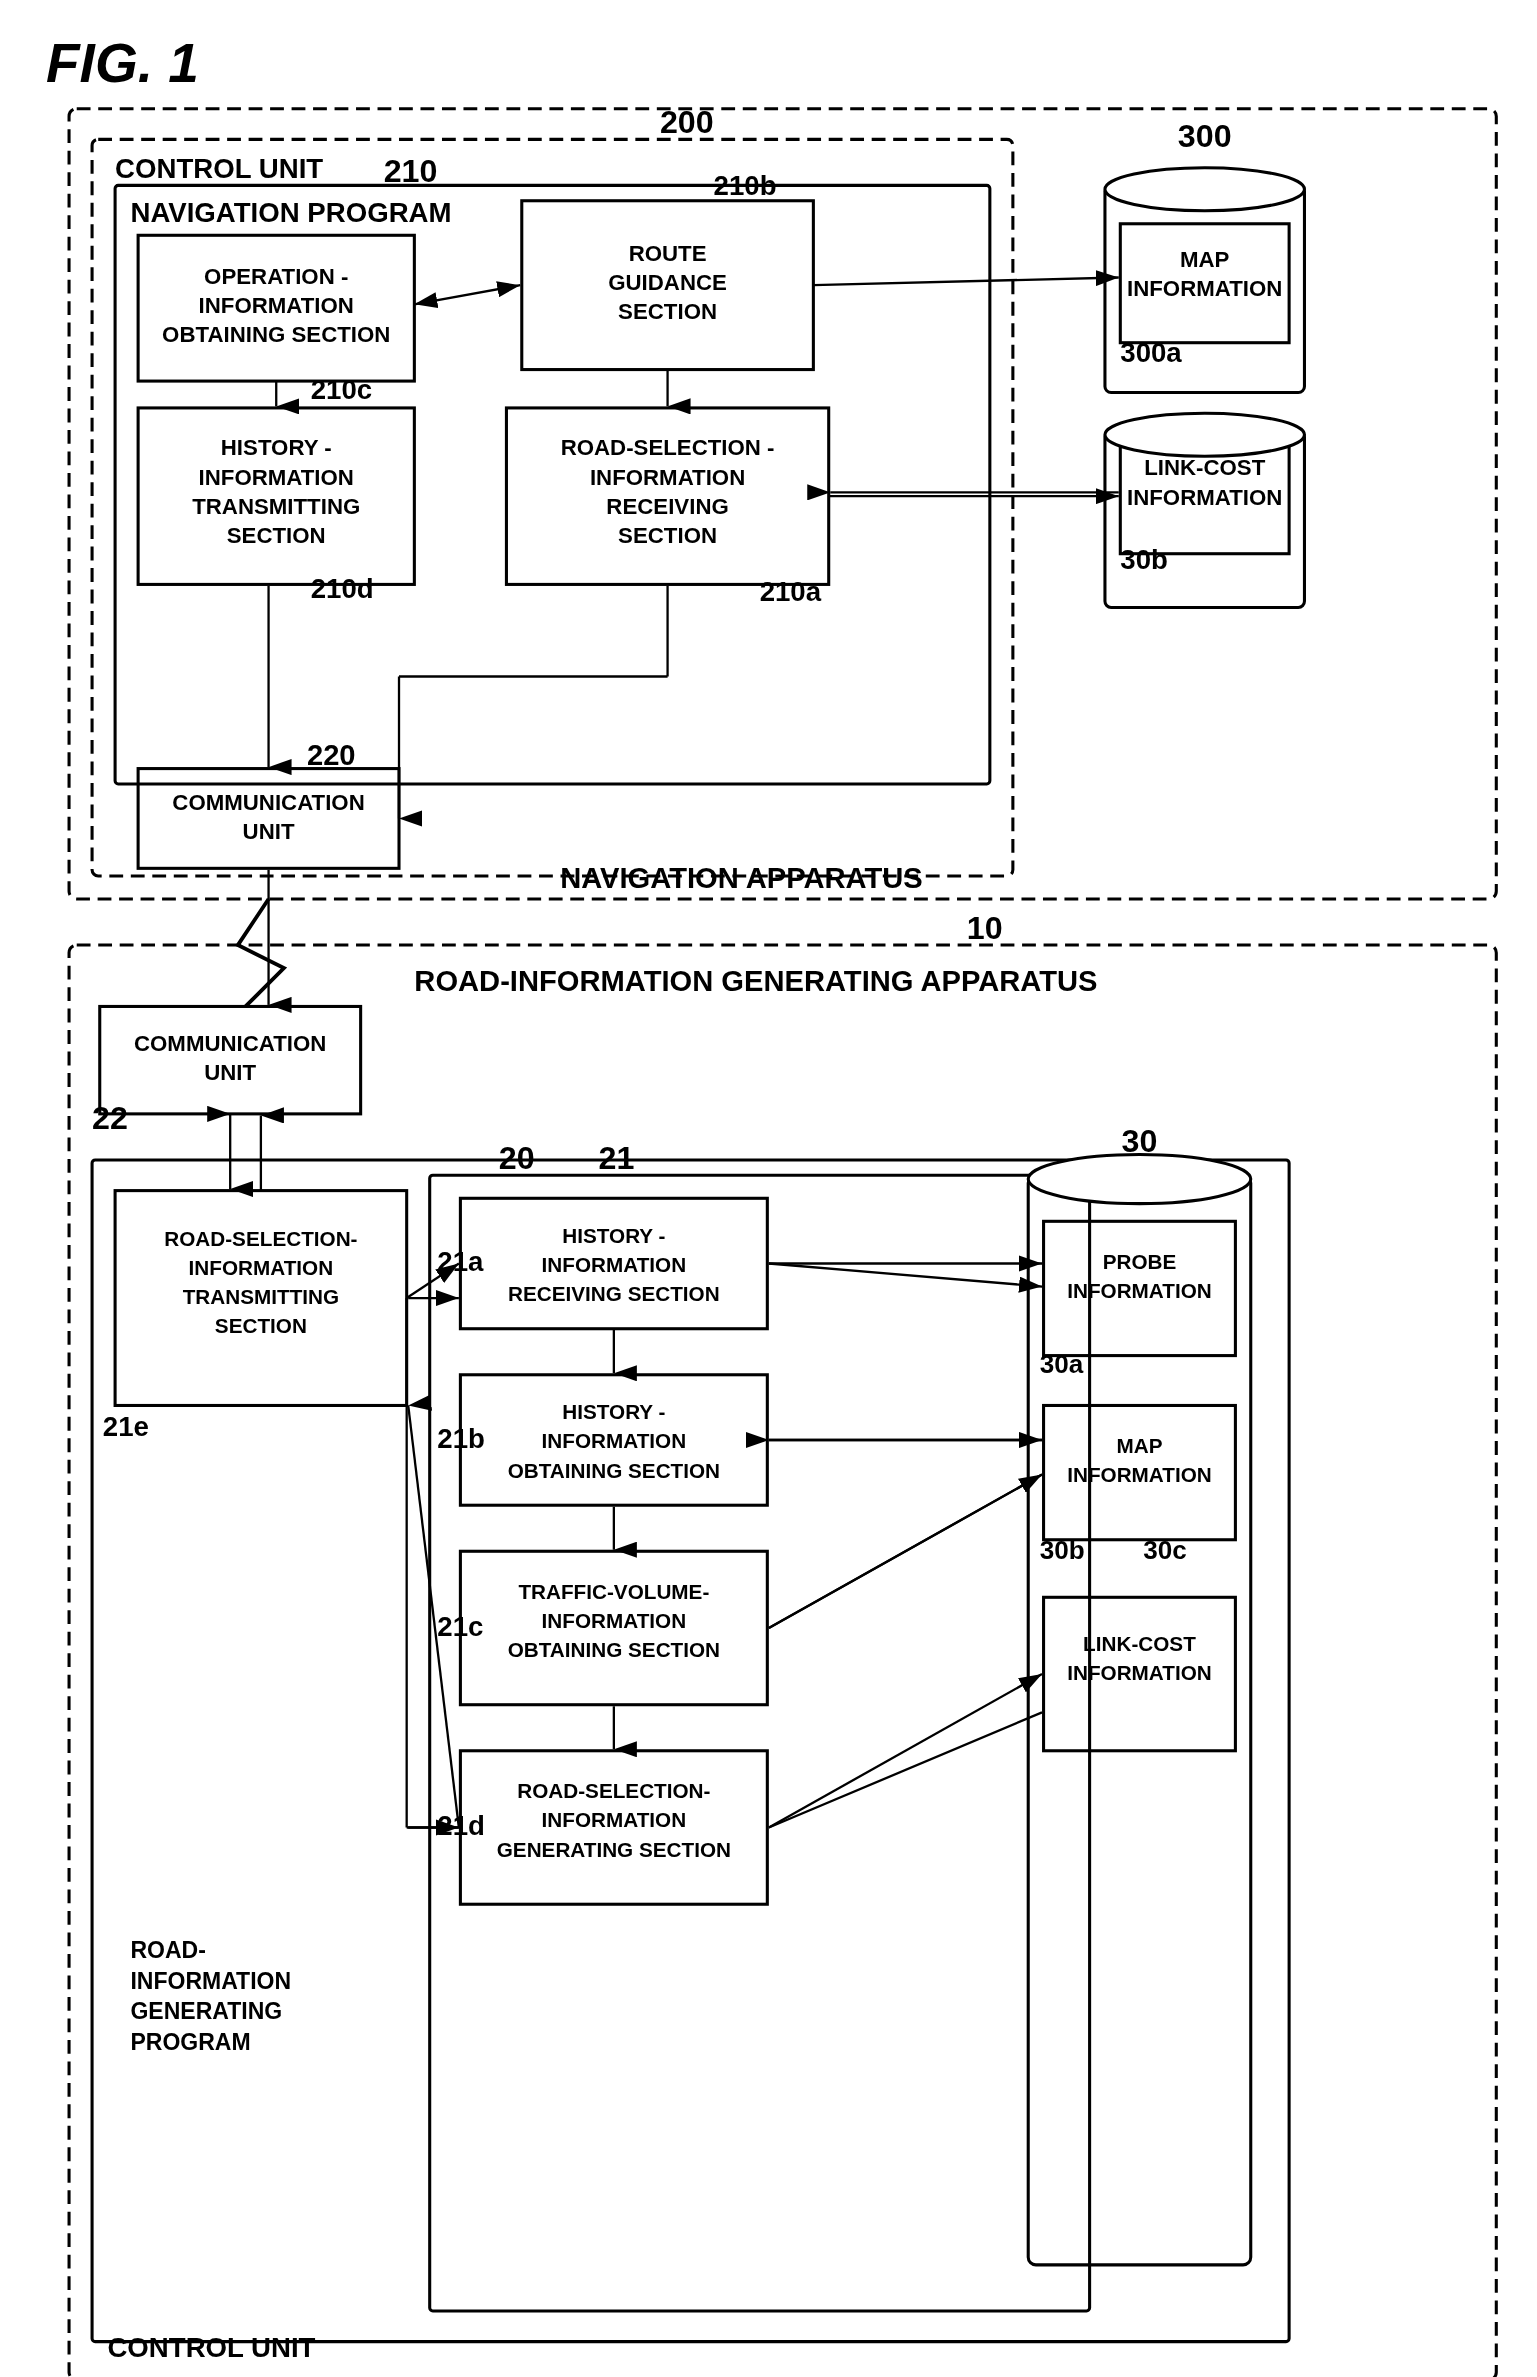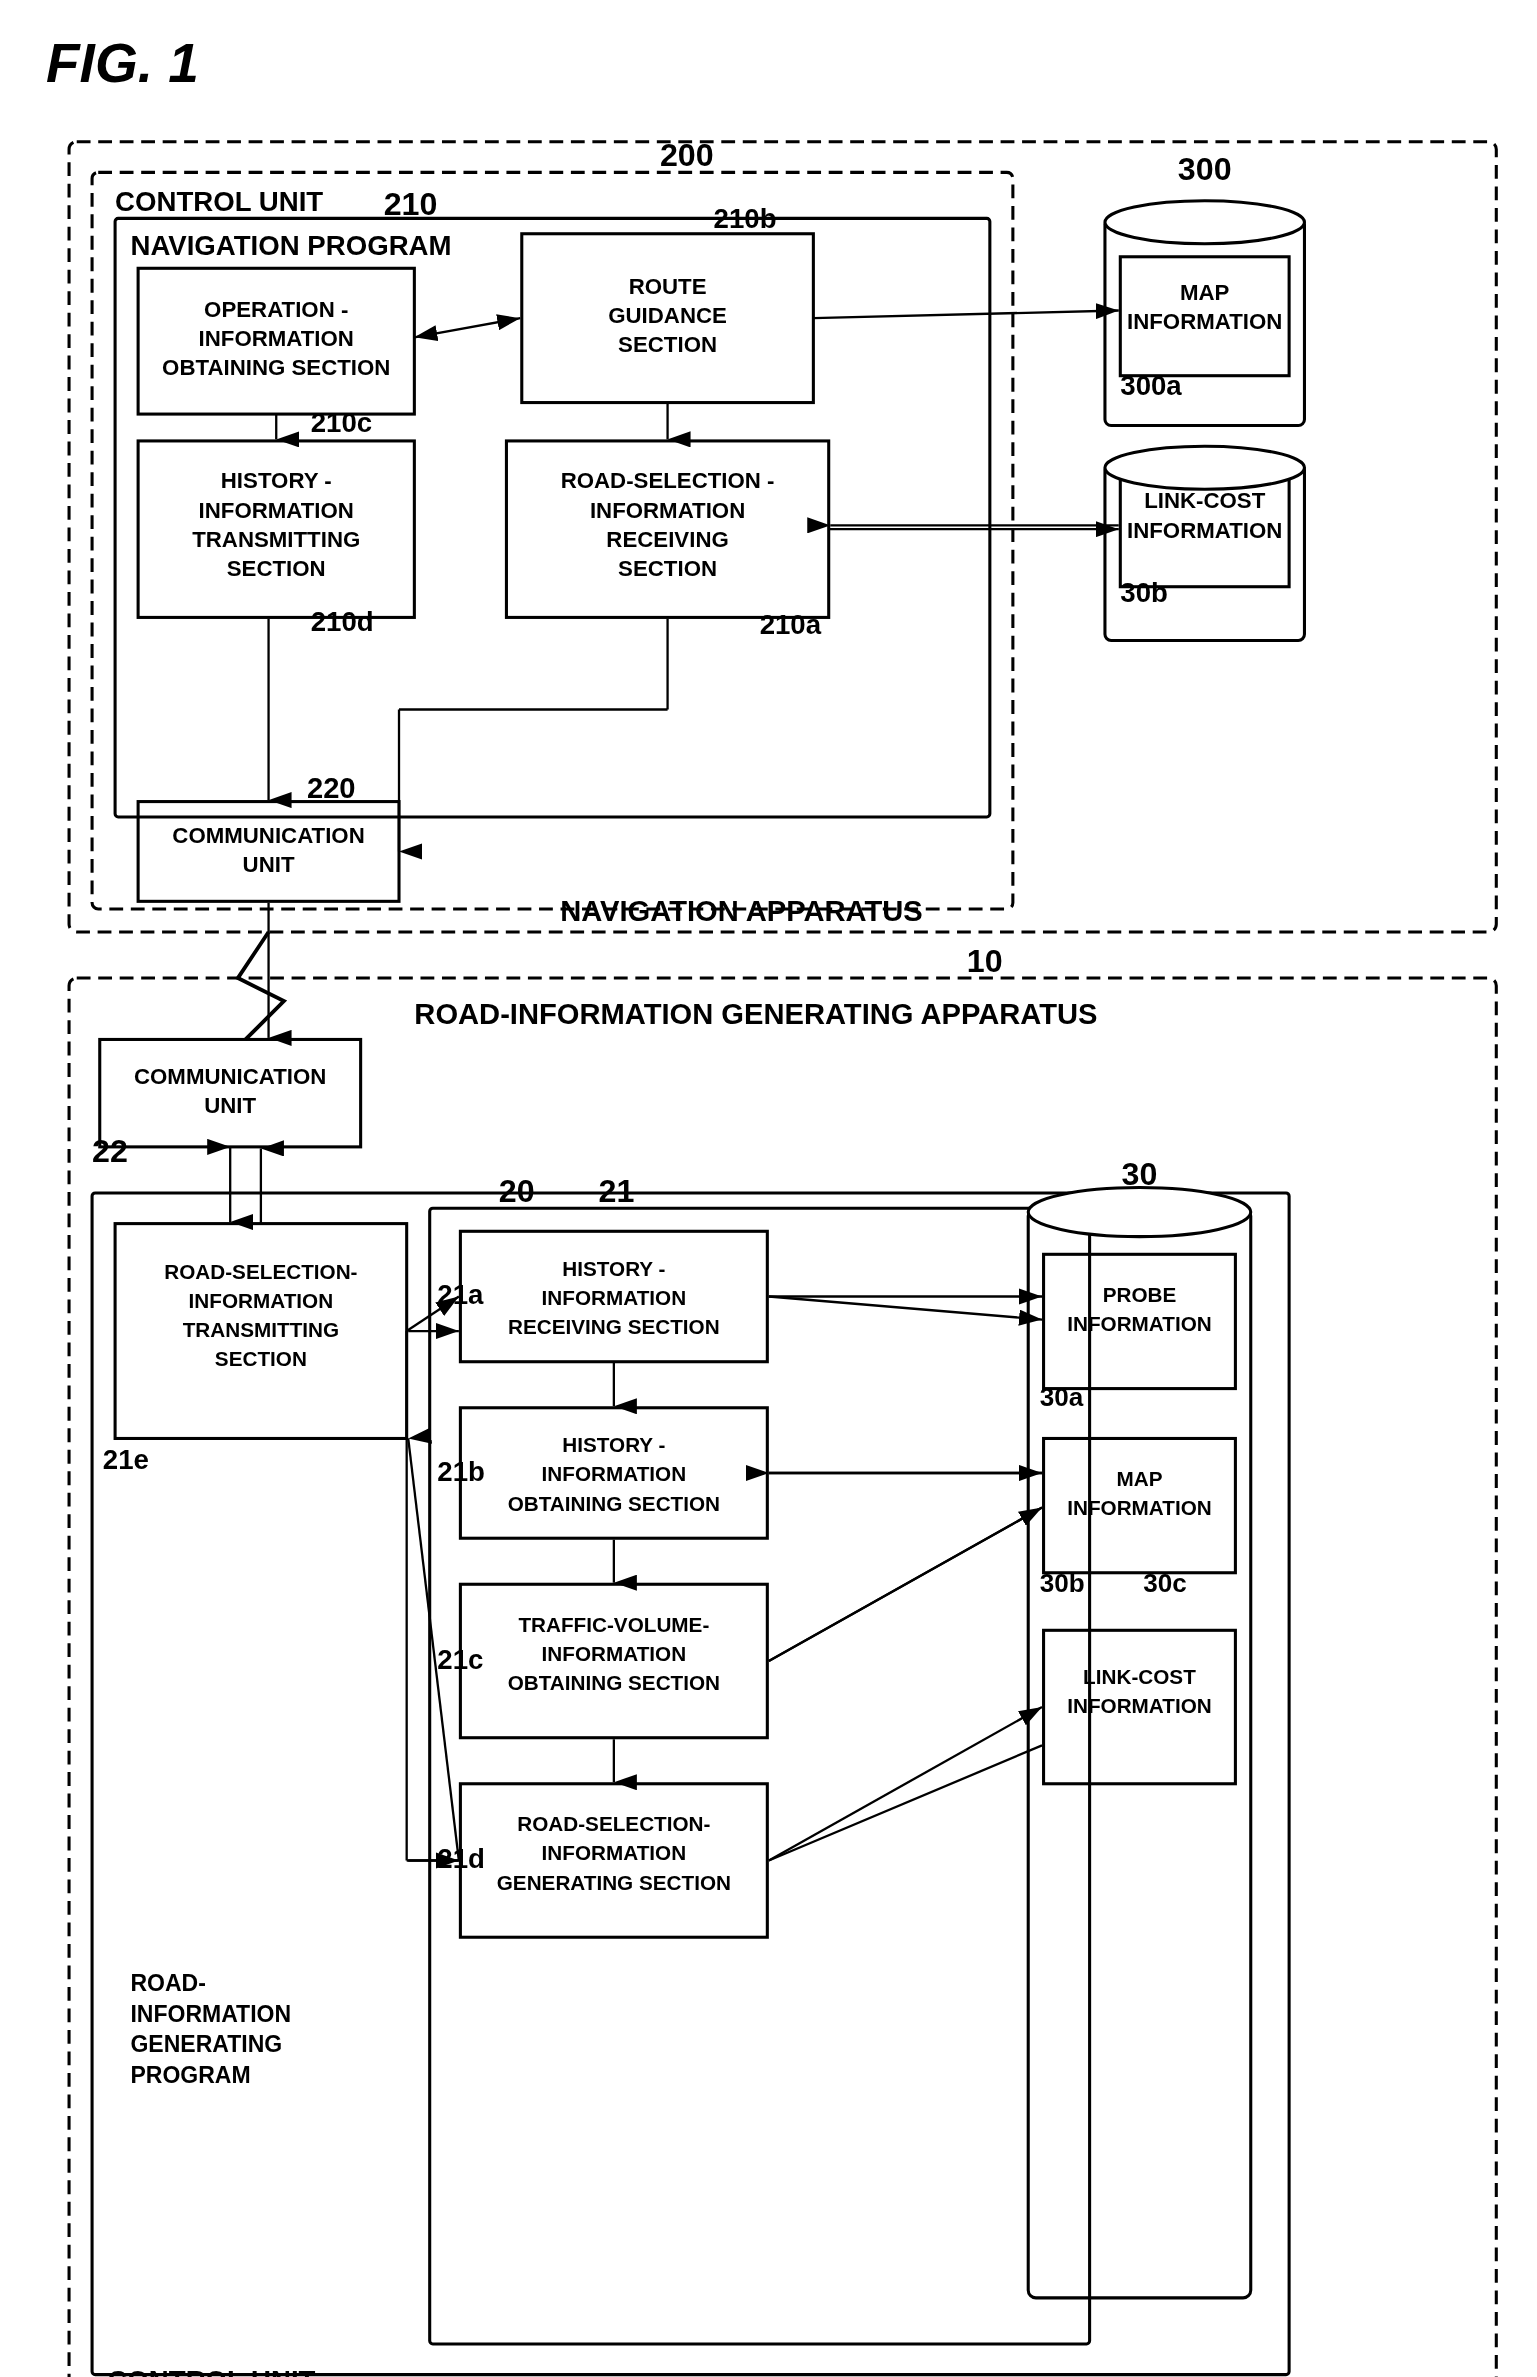--- a/index.html
+++ b/index.html
@@ -16,21 +16,21 @@
       width: 1538px;
       min-height: 2377px;
       background: #fff;
       position: relative;
       padding: 31px 46px;
     }
 
     .fig-title {
       font-size: 55px;
       font-weight: bold;
-      margin-bottom: 39px;
+      margin-bottom: 6px;
       font-style: italic;
     }
 
     .main-svg {
       display: block;
     }
   </style>
 </head>
 <body>
 

